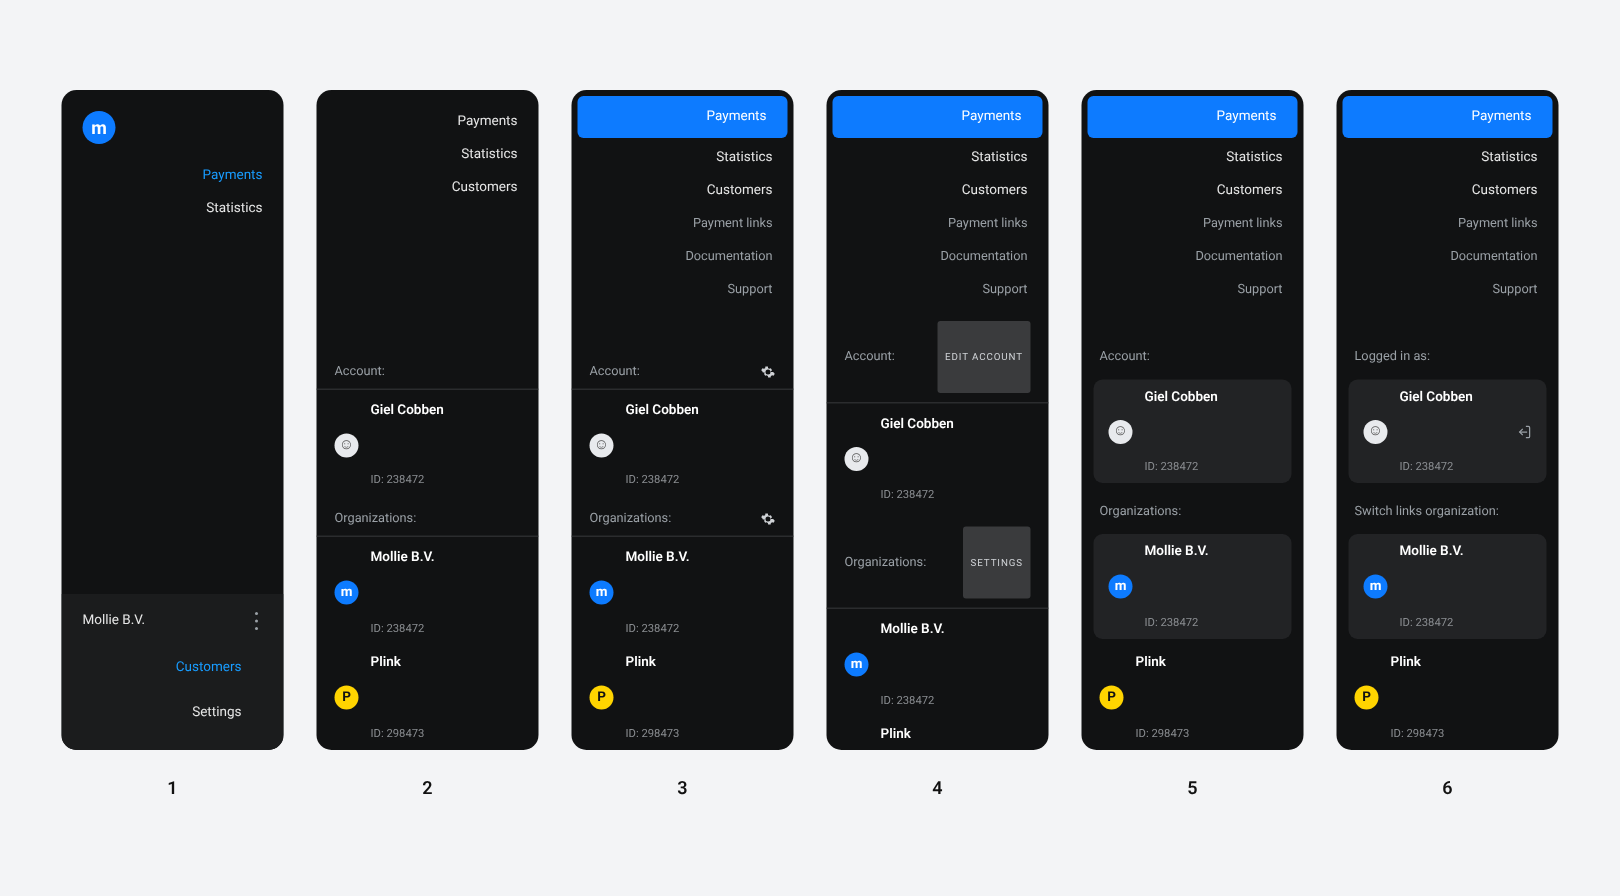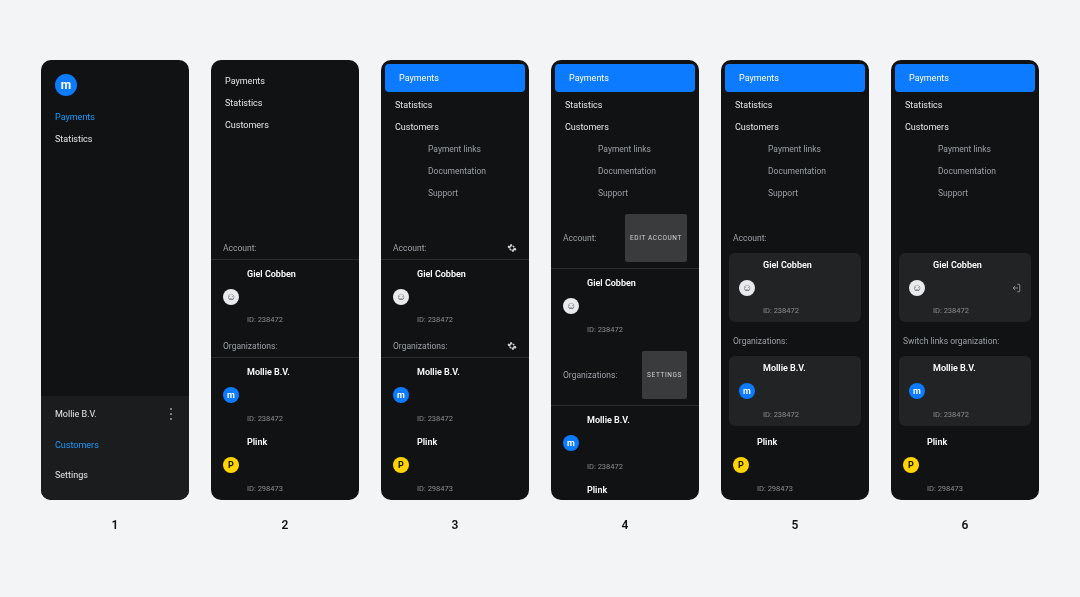--- a/index.html
+++ b/index.html
@@ -44,20 +44,21 @@
     color: #fff; font-weight: 700; font-size: 12px;
   }
 
   
   .nav { display: flex; flex-direction: column; }
   .nav-item {
     padding: 6px 14px;
     color: #e6e6e6;
     cursor: pointer;
     white-space: nowrap;
+    text-align: right;
   }
   .nav-item.small { color: #9aa0a6; font-size: 8.5px; margin-left: 33px; }
   .nav-item.active-blue { color: #189cff; }
   .nav-item.active-bg {
     background: #0d7bff;
     color: #fff;
     padding: 9px 14px;
     margin: 0 4px 2px 4px;
     border-radius: 4px;
   }
@@ -362,20 +363,23 @@
         <div class="nav" style="padding-top:4px">
           <div class="nav-item active-bg">Payments</div>
           <div class="nav-item">Statistics</div>
           <div class="nav-item">Customers</div>
           <div class="nav-item small">Payment links</div>
           <div class="nav-item small">Documentation</div>
           <div class="nav-item small">Support</div>
         </div>
       </div>
       <div class="bottom">
+        <div class="sec-head">
+          <span>Logged in as:</span>
+        </div>
         <div class="row card withicon">
           <span class="ic avatar">☺</span>
           <span class="rowtxt">
             <span class="name">Giel Cobben</span>
             <span class="sub">ID: 238472</span>
           </span>
           <span class="logout">
             <svg viewBox="0 0 24 24" fill="none" stroke="currentColor" stroke-width="2">
                 <path d="M15 3h4a2 2 0 012 2v14a2 2 0 01-2 2h-4"></path>
                 <path d="M10 17l-5-5 5-5"></path>

